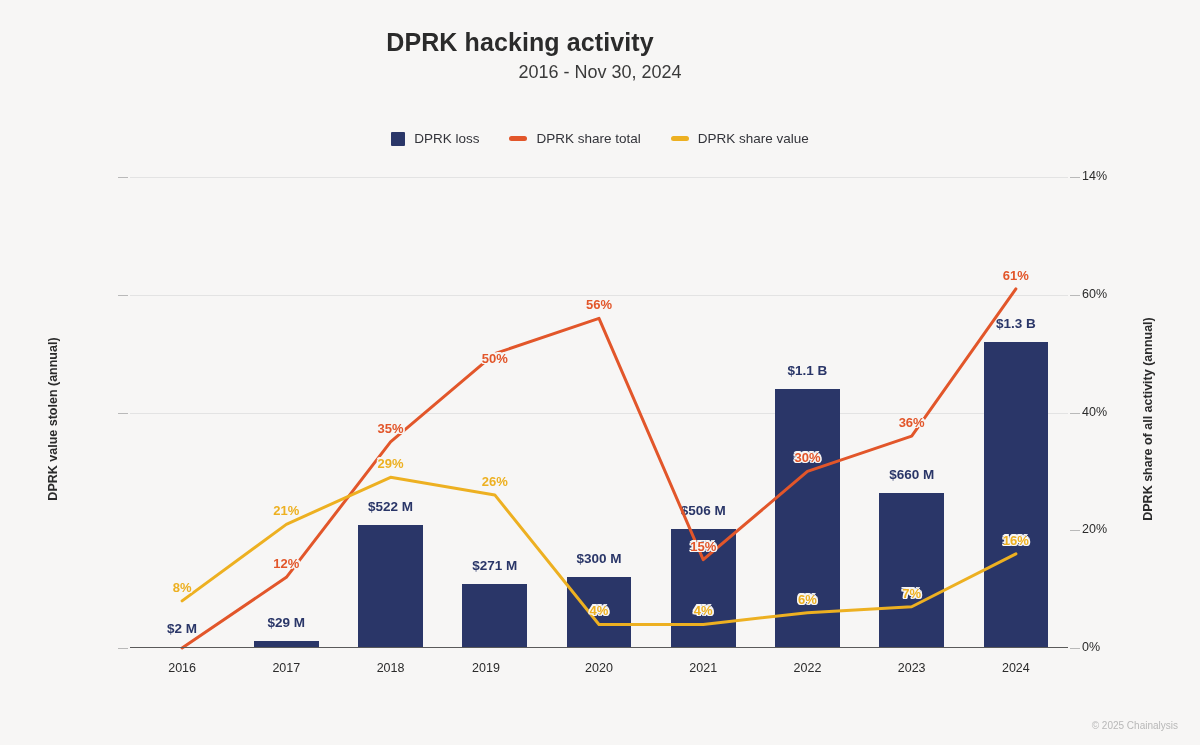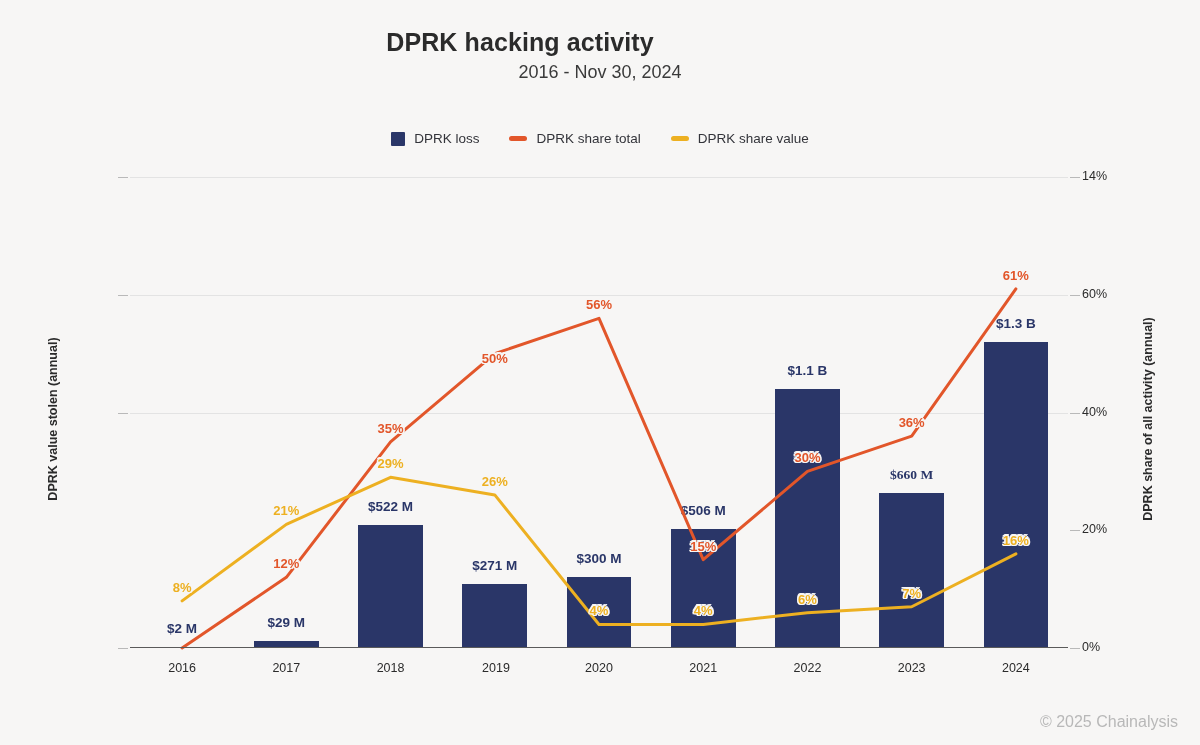--- a/index.html
+++ b/index.html
@@ -174,21 +174,21 @@
     text-shadow:
        1.6px 0 #f7f6f5, -1.6px 0 #f7f6f5,
        0 1.6px #f7f6f5, 0 -1.6px #f7f6f5,
        1.2px 1.2px #f7f6f5, -1.2px 1.2px #f7f6f5,
        1.2px -1.2px #f7f6f5, -1.2px -1.2px #f7f6f5;
   }
   .watermark {
     position: absolute;
     right: 22px;
     bottom: 14px;
-    font-size: 16px;
+    font-size: 10px;
     color: #b8b8b8;
   }
 </style>
 </head>
 <body>
 
 <div id="chart-root">
 
   <div class="title">DPRK hacking activity</div>
   <div class="subtitle">2016 - Nov 30, 2024</div>
@@ -240,21 +240,21 @@
         <div class="bar-label" style="left: 260.556px; top: 322.069px; color: rgb(42, 54, 104);">$522  M</div>
         <div class="bar" style="left: 332.469px; top: 407.18px; width: 64.6178px; height: 63.8205px; background: rgb(42, 54, 104);"></div>
         <div class="bar-label" style="left: 364.778px; top: 381.18px; color: rgb(42, 54, 104);">$271  M</div>
         <div class="bar" style="left: 436.691px; top: 400.35px; width: 64.6178px; height: 70.65px; background: rgb(42, 54, 104);"></div>
         <div class="bar-label" style="left: 469px; top: 374.35px; color: rgb(42, 54, 104);">$300  M</div>
         <div class="bar" style="left: 540.913px; top: 351.837px; width: 64.6178px; height: 119.163px; background: rgb(42, 54, 104);"></div>
         <div class="bar-label" style="left: 573.222px; top: 325.837px; color: rgb(42, 54, 104);">$506  M</div>
         <div class="bar" style="left: 645.136px; top: 211.95px; width: 64.6178px; height: 259.05px; background: rgb(42, 54, 104);"></div>
         <div class="bar-label" style="left: 677.444px; top: 185.95px; color: rgb(42, 54, 104);">$1.1 B</div>
         <div class="bar" style="left: 749.358px; top: 315.57px; width: 64.6178px; height: 155.43px; background: rgb(42, 54, 104);"></div>
-        <div class="bar-label" style="left: 781.667px; top: 289.57px; color: rgb(42, 54, 104); font-family: Liberation Serif, serif;">$660  M</div>
+        <div class="bar-label" style="left: 781.667px; top: 289.57px; color: rgb(42, 54, 104);">$660  M</div>
         <div class="bar" style="left: 853.58px; top: 164.85px; width: 64.6178px; height: 306.15px; background: rgb(42, 54, 104);"></div>
         <div class="bar-label" style="left: 885.889px; top: 138.85px; color: rgb(42, 54, 104);">$1.3 B</div>
       </div>
     <svg class="lines" id="lines-layer" viewBox="0 0 938 471" preserveAspectRatio="none">
         <polyline points="52.111111111111114,471 156.33333333333334,400.35 260.55555555555554,264.9375 364.7777777777778,176.625 469,141.3 573.2222222222222,382.6875 677.4444444444445,294.375 781.6666666666667,259.04999999999995 885.8888888888889,111.86250000000001" fill="none" stroke="#e2562a" stroke-width="3" stroke-linecap="round" stroke-linejoin="round"></polyline>
         <polyline points="52.111111111111114,423.9 156.33333333333334,347.3625 260.55555555555554,300.26250000000005 364.7777777777778,317.92499999999995 469,447.45 573.2222222222222,447.45 677.4444444444445,435.675 781.6666666666667,429.7875 885.8888888888889,376.8" fill="none" stroke="#edb021" stroke-width="3" stroke-linecap="round" stroke-linejoin="round"></polyline>
       </svg>
     <div id="pointlabels-layer">
         <div class="pt-label" style="left: 156.333px; top: 386.35px; color: rgb(226, 86, 42);">12%</div>
         <div class="pt-label" style="left: 260.556px; top: 250.938px; color: rgb(226, 86, 42);">35%</div>
@@ -272,21 +272,21 @@
         <div class="pt-label" style="left: 573.222px; top: 433.45px; color: rgb(237, 176, 33);">4%</div>
         <div class="pt-label" style="left: 677.444px; top: 421.675px; color: rgb(237, 176, 33);">6%</div>
         <div class="pt-label" style="left: 781.667px; top: 415.788px; color: rgb(237, 176, 33);">7%</div>
         <div class="pt-label" style="left: 885.889px; top: 362.8px; color: rgb(237, 176, 33);">16%</div>
       </div>
     <div class="baseline"></div>
     <div id="xlabels-layer">
         <div class="x-label" style="left: 52.1111px;">2016</div>
         <div class="x-label" style="left: 156.333px;">2017</div>
         <div class="x-label" style="left: 260.556px;">2018</div>
-        <div class="x-label" style="left: 366px;">2019</div>
+        <div class="x-label" style="left: 356px;">2019</div>
         <div class="x-label" style="left: 469px;">2020</div>
         <div class="x-label" style="left: 573.222px;">2021</div>
         <div class="x-label" style="left: 677.444px;">2022</div>
         <div class="x-label" style="left: 781.667px;">2023</div>
         <div class="x-label" style="left: 885.889px;">2024</div>
       </div>
   </div>
 
   <div class="watermark">© 2025 Chainalysis</div>
 </div>

